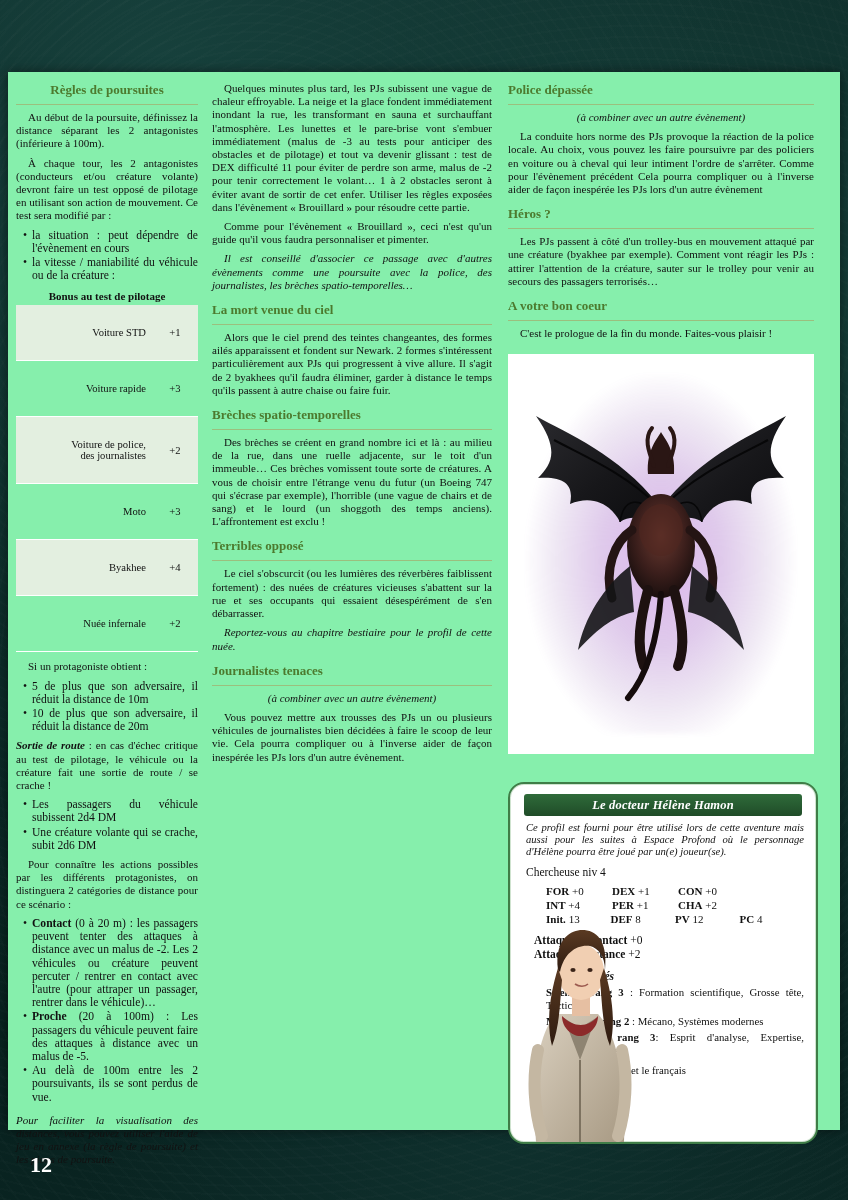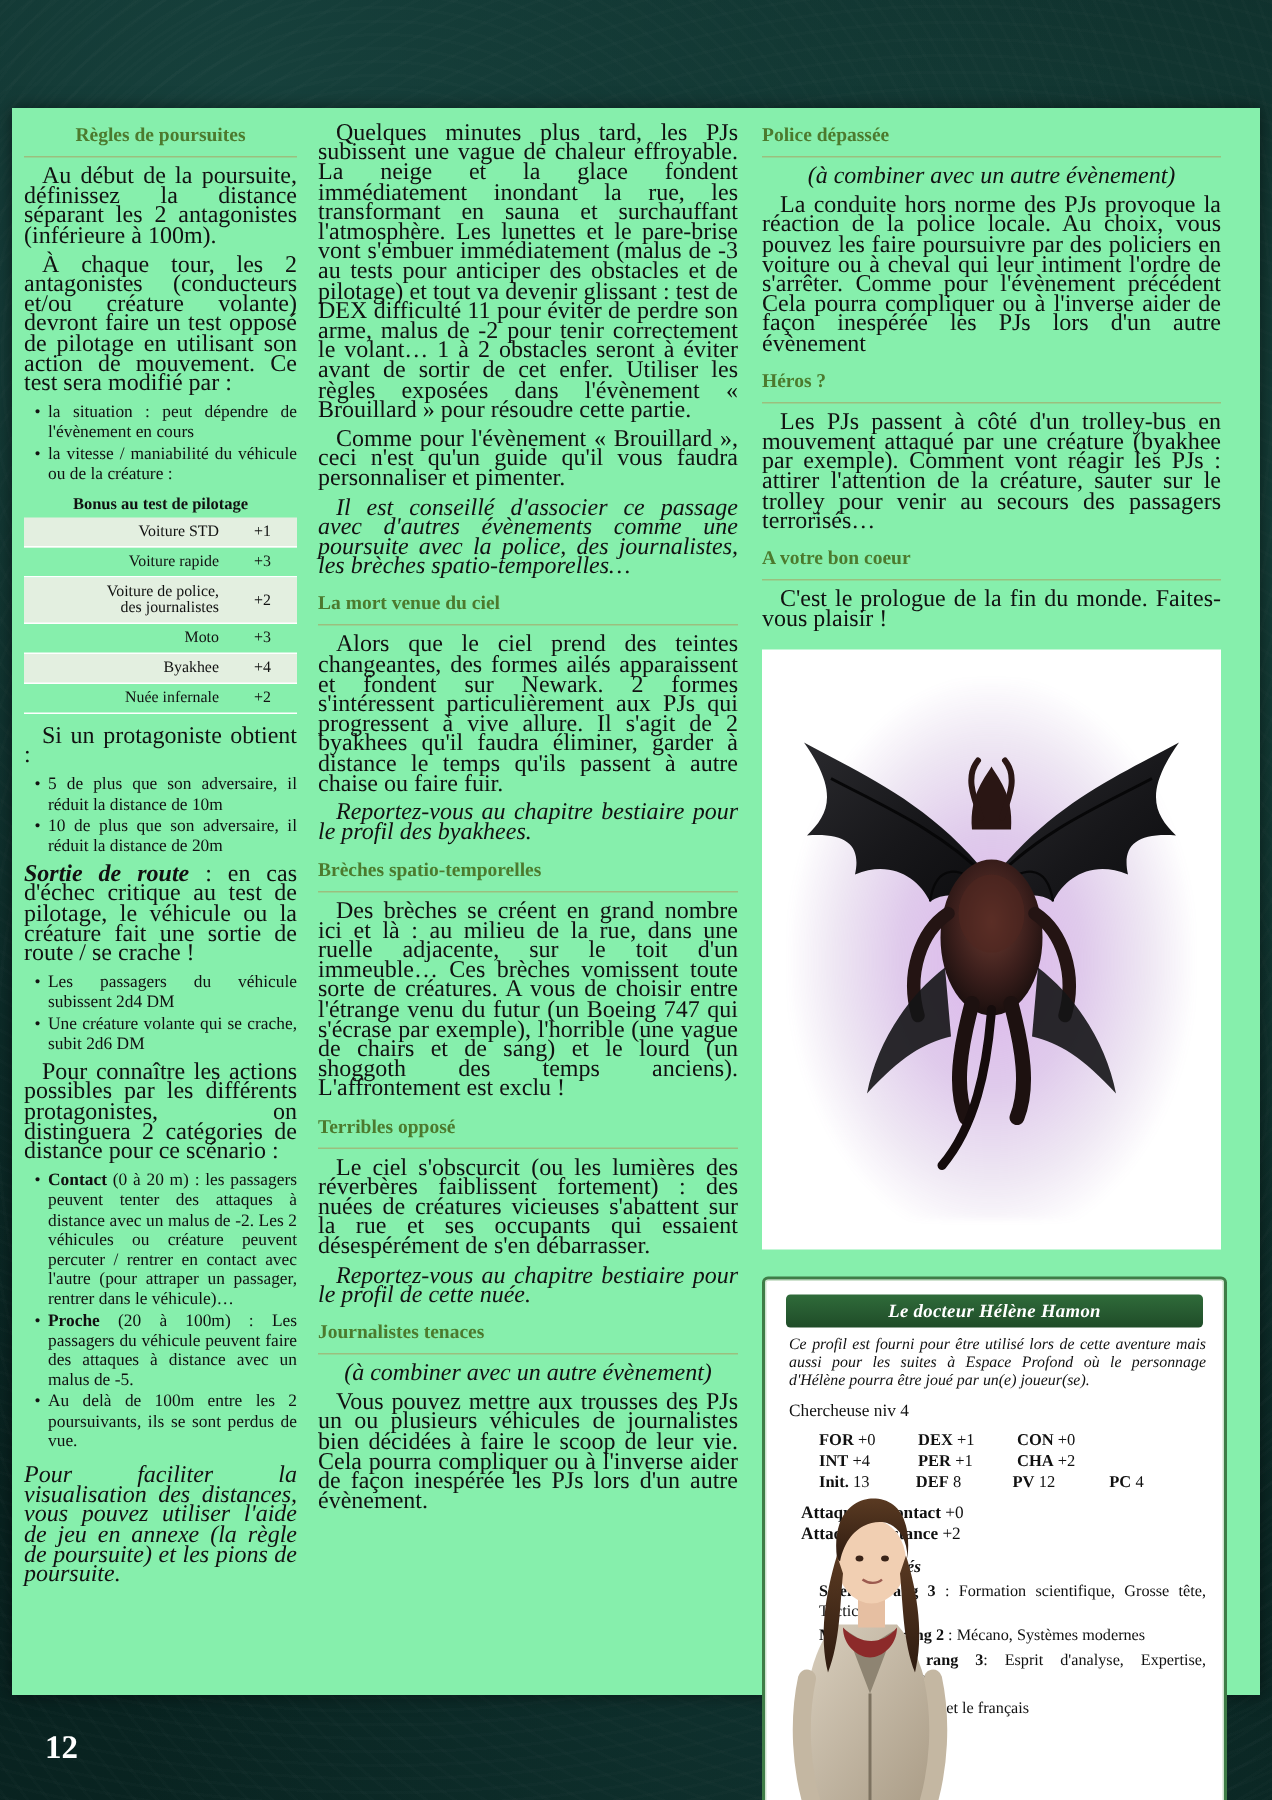--- a/index.html
+++ b/index.html
@@ -34,62 +34,62 @@
   .cols{
     position:absolute;inset:0;
     padding:10px 14px 10px 14px;
     box-sizing:border-box;
   }
   .col{position:absolute;top:10px;box-sizing:border-box;}
   .col-1{left:8px;width:182px;}
   .col-2{left:204px;width:280px;}
   .col-3{left:500px;width:306px;}
 
-  p{margin:0 0 6px 0;font-size:16px;line-height:13.2px;text-align:justify;text-indent:12px;color:#111;}
+  p{margin:0 0 6px 0;font-size:11px;line-height:13.2px;text-align:justify;text-indent:12px;color:#111;}
   p.noind{text-indent:0;}
   p.ital{font-style:italic;}
   h2{
     font-family:"Liberation Serif", serif;
     font-size:13px;color:#4c7a2e;margin:0 0 6px 0;font-weight:bold;
     text-align:center;
   }
   h2.left{text-align:left;font-family:Liberation Serif, serif;}
   .rule{
     border:0;border-top:1px solid #9bbf7e;margin:2px 0 6px 0;
   }
   ul{margin:0 0 6px 0;padding-left:16px;list-style:none;}
   li{font-size:11.6px;line-height:13.2px;color:#111;text-align:justify;margin-bottom:1px;position:relative;}
   li:before{content:"•";position:absolute;left:-9px;}
 
   
   .tbl-title{font-size:11px;font-weight:bold;text-align:center;margin:8px 0 3px 0;color:#111;}
   table.bonus{border-collapse:collapse;width:100%;font-size:10.6px;}
   table.bonus td{
-    padding:4px 6px;color:#111;
+    padding:22px 6px;color:#111;
   }
   table.bonus tr.shade td{background:#e3efe0;}
   table.bonus td.lbl{text-align:right;}
   table.bonus td.val{text-align:center;width:34px;}
   table.bonus tr td{border-bottom:1px solid #ffffff;}
 
   
   .art{
     position:relative;margin-top:14px;height:400px;width:306px;
     background:#fff;
   }
   .art .glow{
     position:absolute;left:18px;top:20px;width:270px;height:360px;
     background:radial-gradient(ellipse at 50% 52%, rgba(190,120,220,.55) 0%, rgba(150,80,190,.30) 32%, rgba(120,60,160,.12) 55%, rgba(255,255,255,0) 72%);
     filter:blur(2px);
   }
 
   
   .card{
-    margin-top:18px;position:relative;width:306px;height:358px;
-    border:2px solid #3f7d47;border-radius:4px;background:#fff;
+    margin-top:28px;position:relative;width:306px;height:358px;
+    border:2px solid #3f7d47;border-radius:16px;background:#fff;
     box-shadow:0 0 0 1px #cfe3cf inset;
     overflow:hidden;
   }
   .card-header{
     position:absolute;left:14px;top:10px;width:278px;height:22px;
     background:linear-gradient(180deg,#2f6b3a,#1f4c28);
     border-radius:3px;
     color:#fff;font-size:12.5px;font-weight:bold;font-style:italic;
     display:flex;align-items:center;justify-content:center;
     letter-spacing:.2px;
@@ -187,21 +187,20 @@
     </div>
 
     <div class="col col-2">
       <p>Quelques minutes plus tard, les PJs subissent une vague de chaleur effroyable. La neige et la glace fondent immédiatement inondant la rue, les transformant en sauna et surchauffant l'atmosphère. Les lunettes et le pare-brise vont s'embuer immédiatement (malus de -3 au tests pour anticiper des obstacles et de pilotage) et tout va devenir glissant : test de DEX difficulté 11 pour éviter de perdre son arme, malus de -2 pour tenir correctement le volant… 1 à 2 obstacles seront à éviter avant de sortir de cet enfer. Utiliser les règles exposées dans l'évènement « Brouillard » pour résoudre cette partie.</p>
       <p>Comme pour l'évènement « Brouillard », ceci n'est qu'un guide qu'il vous faudra personnaliser et pimenter.</p>
       <p class="ital">Il est conseillé d'associer ce passage avec d'autres évènements comme une poursuite avec la police, des journalistes, les brèches spatio-temporelles…</p>
 
       <h2 class="left" style="margin-top:10px">La mort venue du ciel</h2>
       <hr class="rule">
       <p>Alors que le ciel prend des teintes changeantes, des formes ailés apparaissent et fondent sur Newark. 2 formes s'intéressent particulièrement aux PJs qui progressent à vive allure. Il s'agit de 2 byakhees qu'il faudra éliminer, garder à distance le temps qu'ils passent à autre chaise ou faire fuir.</p>
-      <p class="ital">Reportez-vous au chapitre bestiaire pour le profil des byakhees.</p>
 
       <h2 class="left" style="margin-top:10px">Brèches spatio-temporelles</h2>
       <hr class="rule">
       <p>Des brèches se créent en grand nombre ici et là : au milieu de la rue, dans une ruelle adjacente, sur le toit d'un immeuble… Ces brèches vomissent toute sorte de créatures. A vous de choisir entre l'étrange venu du futur (un Boeing 747 qui s'écrase par exemple), l'horrible (une vague de chairs et de sang) et le lourd (un shoggoth des temps anciens). L'affrontement est exclu !</p>
 
       <h2 class="left" style="margin-top:10px">Terribles opposé</h2>
       <hr class="rule">
       <p>Le ciel s'obscurcit (ou les lumières des réverbères faiblissent fortement) : des nuées de créatures vicieuses s'abattent sur la rue et ses occupants qui essaient désespérément de s'en débarrasser.</p>
       <p class="ital">Reportez-vous au chapitre bestiaire pour le profil de cette nuée.</p>
 

